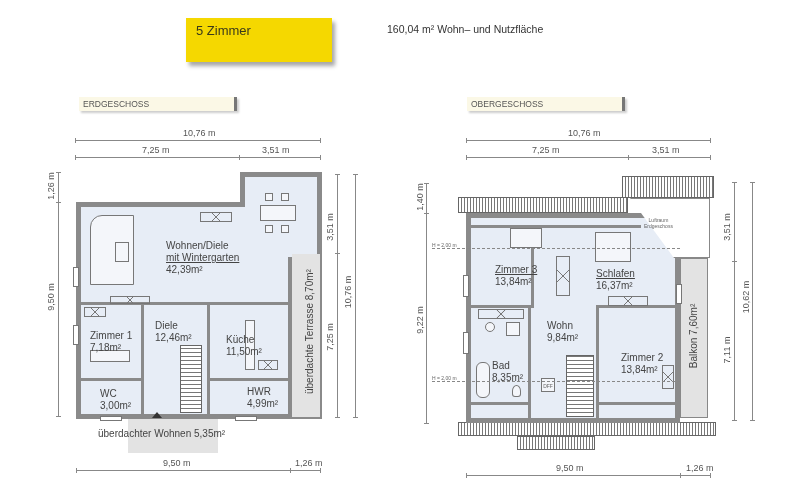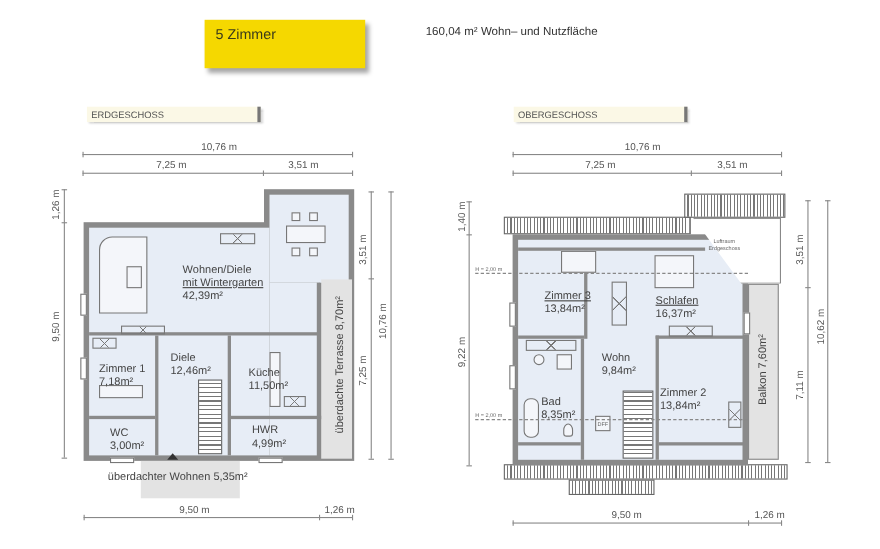--- a/index.html
+++ b/index.html
@@ -116,21 +116,21 @@
   <div>7,18m²</div>
 </div>
 <div class="abs room-label" style="left:226px;top:334px;">
   <div>Küche</div>
   <div>11,50m²</div>
 </div>
 <div class="abs room-label" style="left:100px;top:388px;">
   <div>WC</div>
   <div>3,00m²</div>
 </div>
-<div class="abs room-label" style="left:229px;top:386px;">
+<div class="abs room-label" style="left:247px;top:386px;">
   <div>HWR</div>
   <div>4,99m²</div>
 </div>
 
 <div class="abs vtxt room-label" style="left:250px;top:328px;width:120px;text-align:center;">überdachte Terrasse 8,70m²</div>
 
 <div class="abs terrace" style="left:128px;top:419px;width:90px;height:34px;"></div>
 <div class="abs" style="left:152px;top:412px;width:0;height:0;border-left:5px solid transparent;border-right:5px solid transparent;border-bottom:6px solid #333;"></div>
 <div class="abs room-label" style="left:98px;top:428px;">überdachter Wohnen 5,35m²</div>
 
@@ -231,21 +231,21 @@
   <div>16,37m²</div>
 </div>
 <div class="abs room-label" style="left:547px;top:320px;">
   <div>Wohn</div>
   <div>9,84m²</div>
 </div>
 <div class="abs room-label" style="left:492px;top:360px;">
   <div>Bad</div>
   <div>8,35m²</div>
 </div>
-<div class="abs room-label" style="left:600px;top:352px;">
+<div class="abs room-label" style="left:621px;top:352px;">
   <div>Zimmer 2</div>
   <div>13,84m²</div>
 </div>
 
 <div class="abs dimtxt" style="left:556px;top:463px;">9,50 m</div>
 <div class="abs dimtxt" style="left:686px;top:463px;">1,26 m</div>
 <div class="abs dimline" style="left:466px;top:475px;width:244px;"></div>
 <div class="abs tick" style="left:466px;top:473px;"></div>
 <div class="abs tick" style="left:680px;top:473px;"></div>
 <div class="abs tick" style="left:710px;top:473px;"></div>

